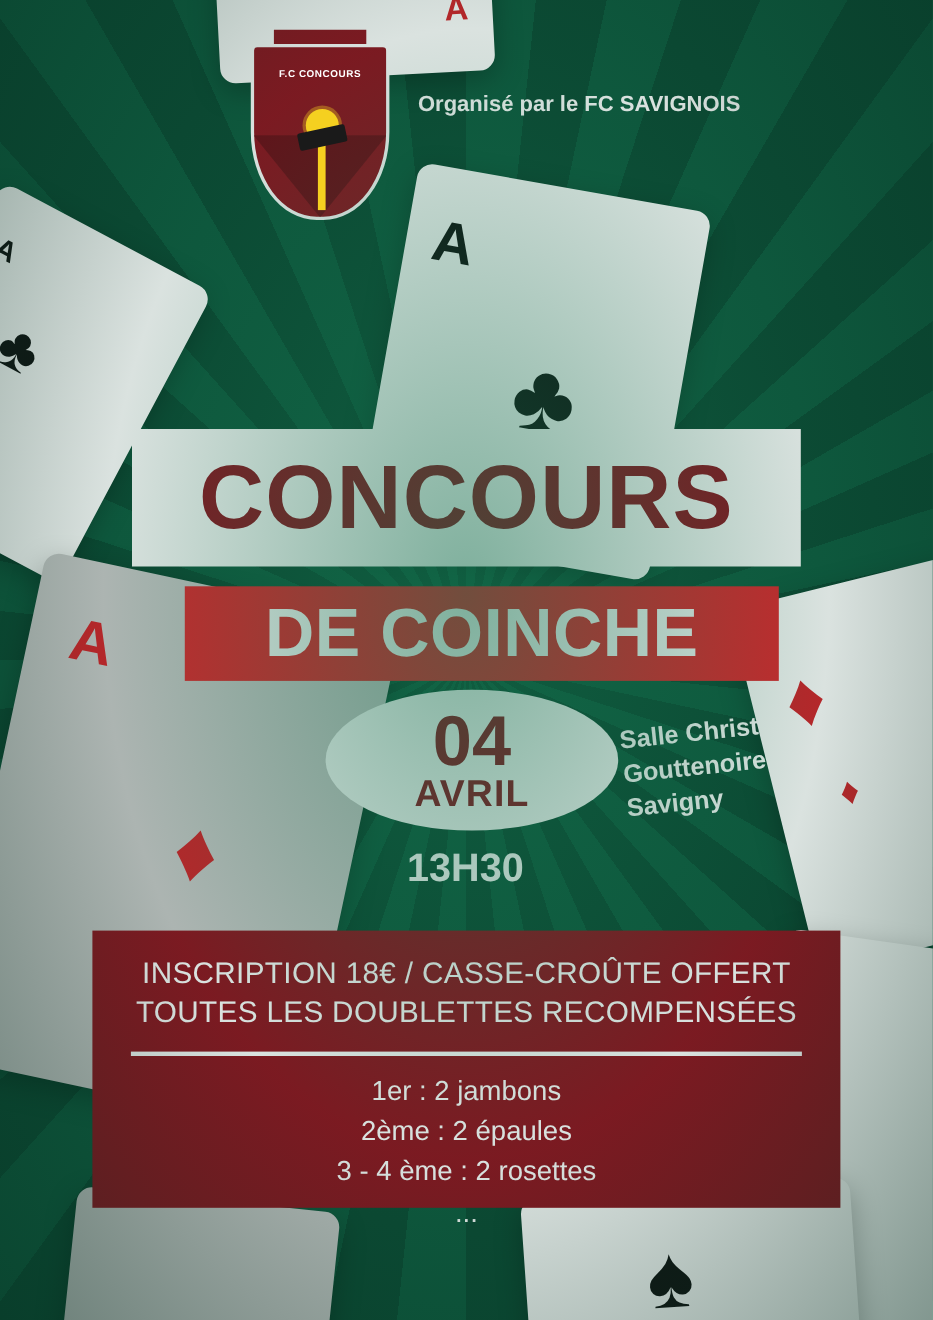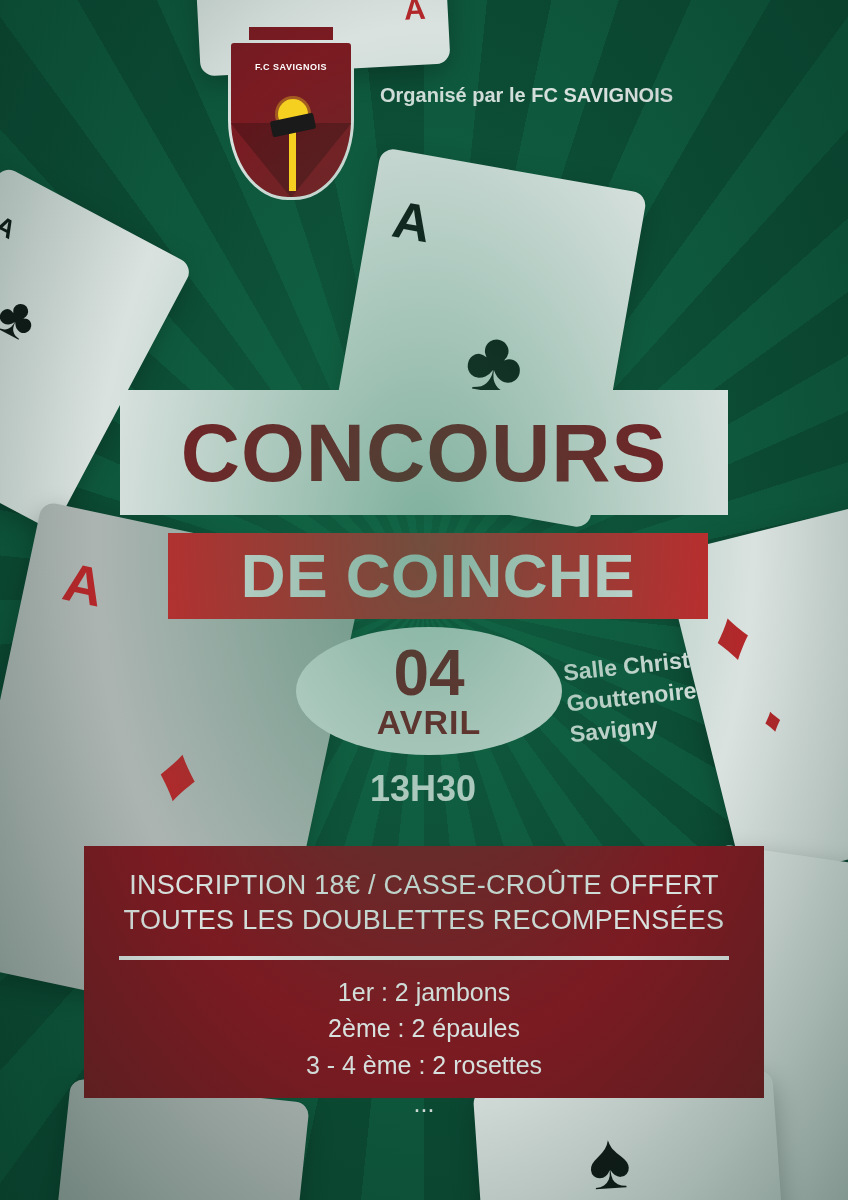--- a/index.html
+++ b/index.html
@@ -308,21 +308,21 @@
   <div class="card grey" id="card-bottom-left"></div>
 
   <div id="crest">
     <div class="ribbon"></div>
     <div class="shield">
       <div class="mountains"></div>
       <div class="sun"></div>
       <div class="handle"></div>
       <div class="hammer"></div>
     </div>
-    <div class="ribbon-text">F.C SAVIGNOIS</div>
+    <div class="ribbon-text">F.C CONCOURS</div>
   </div>
 
   <div id="organiser">Organisé par le FC SAVIGNOIS</div>
 
   <div id="title-concours-wrap">
     <div id="title-concours">CONCOURS</div>
   </div>
 
   <div id="title-decoinche-wrap">
     <div id="title-decoinche">DE COINCHE</div>

